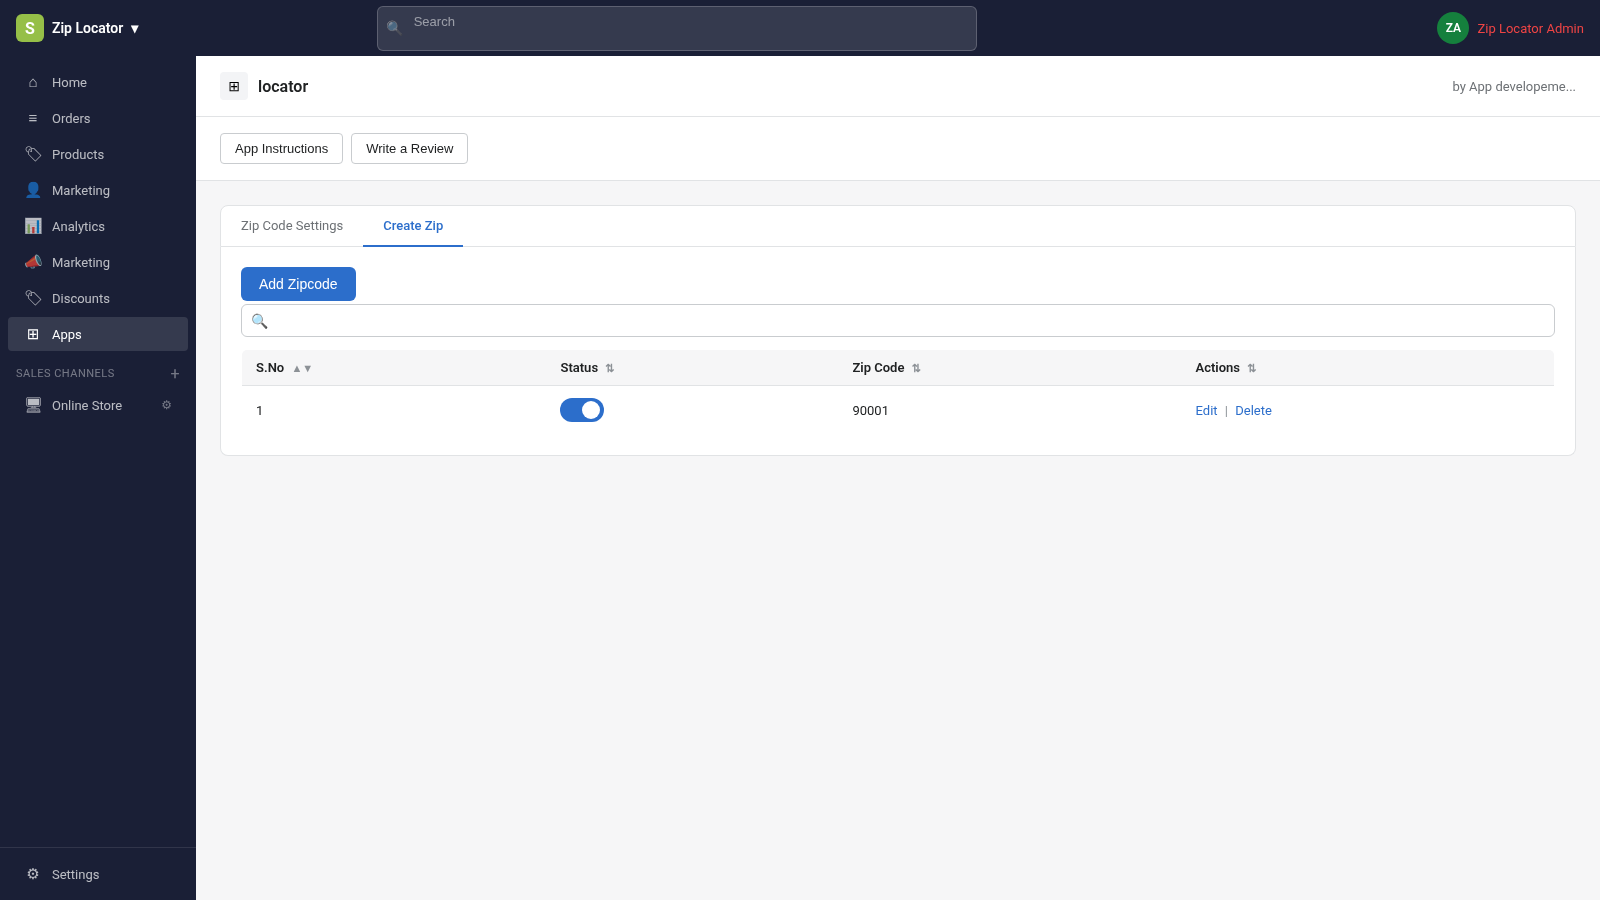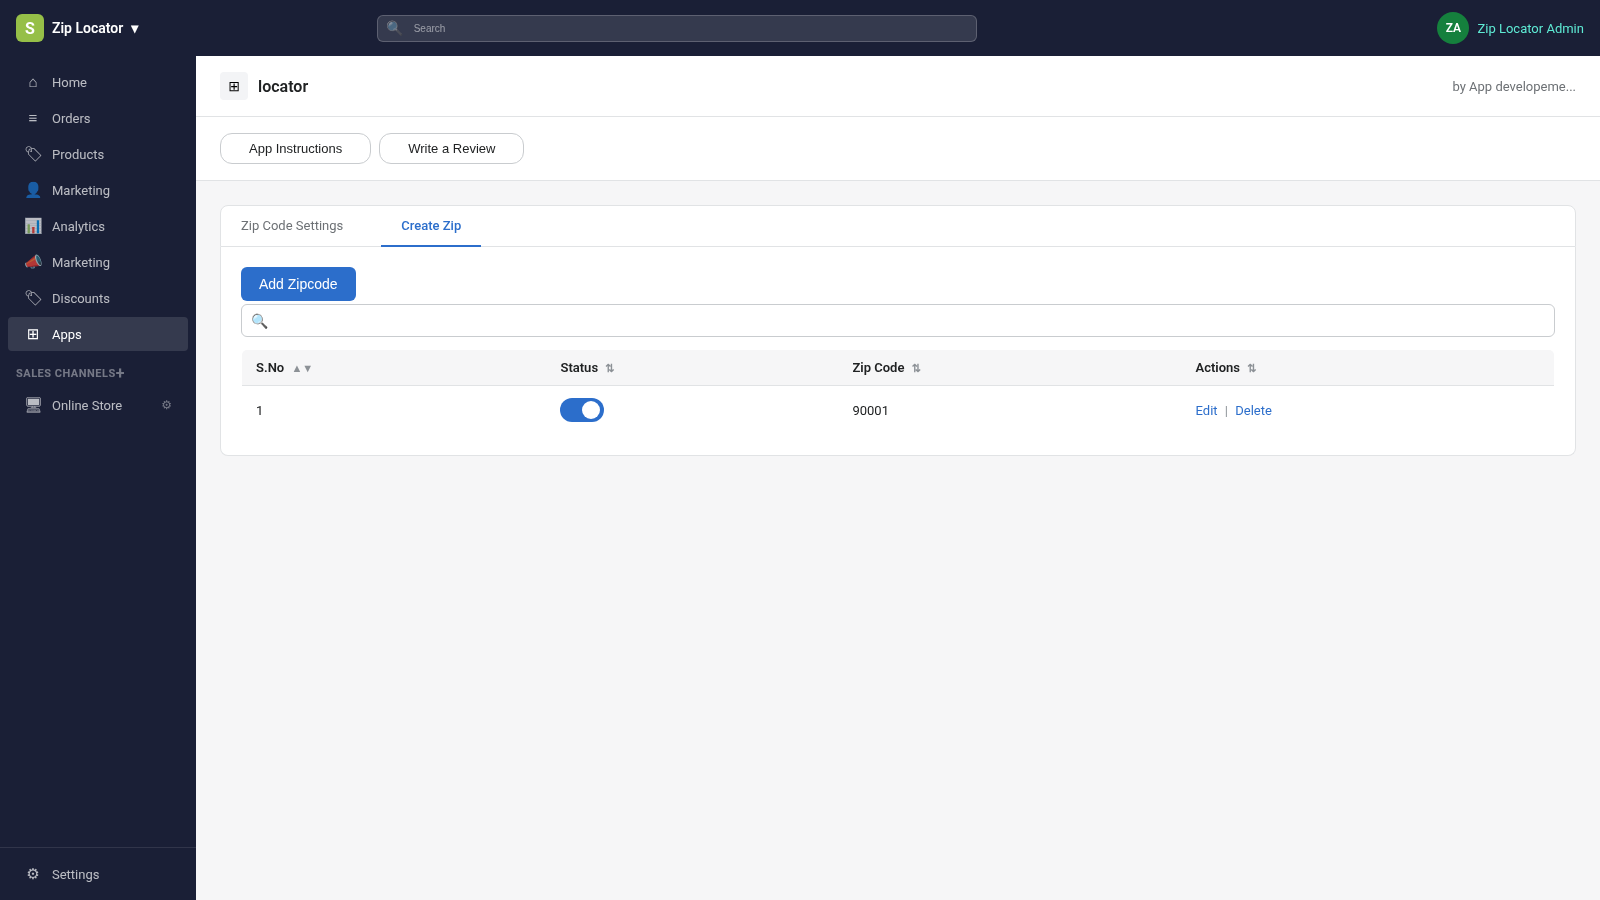--- a/index.html
+++ b/index.html
@@ -39,23 +39,23 @@
     .top-nav-search {
       flex: 1;
       max-width: 600px;
       margin: 0 auto;
     }
     .top-nav-search input {
       width: 100%;
       background: rgba(255,255,255,0.12);
       border: 1px solid rgba(255,255,255,0.2);
       border-radius: 6px;
-      padding: 7px 12px 7px 36px;
+      padding: 7px 12px 21px 36px;
       color: rgba(255,255,255,0.8);
-      font-size: 10px;
+      font-size: 13px;
       outline: none;
     }
     .top-nav-search input::placeholder { color: rgba(255,255,255,0.5); }
     .search-wrap {
       position: relative;
     }
     .search-wrap .search-icon-top {
       position: absolute;
       left: 10px;
       top: 50%;
@@ -74,21 +74,21 @@
       height: 32px;
       border-radius: 50%;
       background: #15803d;
       display: flex;
       align-items: center;
       justify-content: center;
       color: white;
       font-size: 12px;
       font-weight: 600;
     }
-    .admin-name { color: #5eead4; font-size: 13px; }
+    .admin-name { color: #ef4444; font-size: 13px; }
 
     
     .main-layout {
       display: flex;
       flex: 1;
       overflow: hidden;
     }
 
     
     .sidebar {
@@ -109,26 +109,26 @@
       font-size: 13px;
       cursor: pointer;
       border-radius: 4px;
       margin: 1px 8px;
     }
     .sidebar-item.active { background: rgba(255,255,255,0.12); color: #fff; }
     .sidebar-icon { font-size: 15px; width: 18px; text-align: center; }
     .sidebar-section {
       padding: 12px 16px 4px;
       font-size: 11px;
-      font-weight: 700;
+      font-weight: 400;
       color: rgba(255,255,255,0.4);
       letter-spacing: 0.5px;
       display: flex;
       align-items: center;
-      justify-content: flex-start;
+      justify-content: space-between;
     }
     .sidebar-section .add-icon { cursor: pointer; color: rgba(255,255,255,0.4); font-size: 16px; }
     .sidebar-bottom {
       margin-top: auto;
       border-top: 1px solid rgba(255,255,255,0.1);
       padding-top: 8px;
     }
 
     
     .content-area {
@@ -165,41 +165,40 @@
     .by-dev { font-size: 13px; color: #6d7175; }
 
     .action-buttons {
       padding: 16px 24px;
       display: flex;
       gap: 8px;
       background: #fff;
       border-bottom: 1px solid #e1e3e5;
     }
     .btn-outline {
-      padding: 7px 28px;
+      padding: 7px 14px;
       border: 1px solid #c9cccf;
-      border-radius: 12px;
+      border-radius: 4px;
       background: #fff;
       font-size: 13px;
       cursor: pointer;
       color: #202223;
     }
 
     .main-content {
       padding: 24px;
     }
 
     
     .tabs {
       display: flex;
       border-bottom: 1px solid #e1e3e5;
       background: #fff;
       border-radius: 8px 8px 0 0;
       border: 1px solid #e1e3e5;
-      gap: 18px;
     }
     .tab {
       padding: 12px 20px;
       font-size: 13px;
       cursor: pointer;
       color: #6d7175;
       border-bottom: 2px solid transparent;
       margin-bottom: -1px;
     }
     .tab.active {

